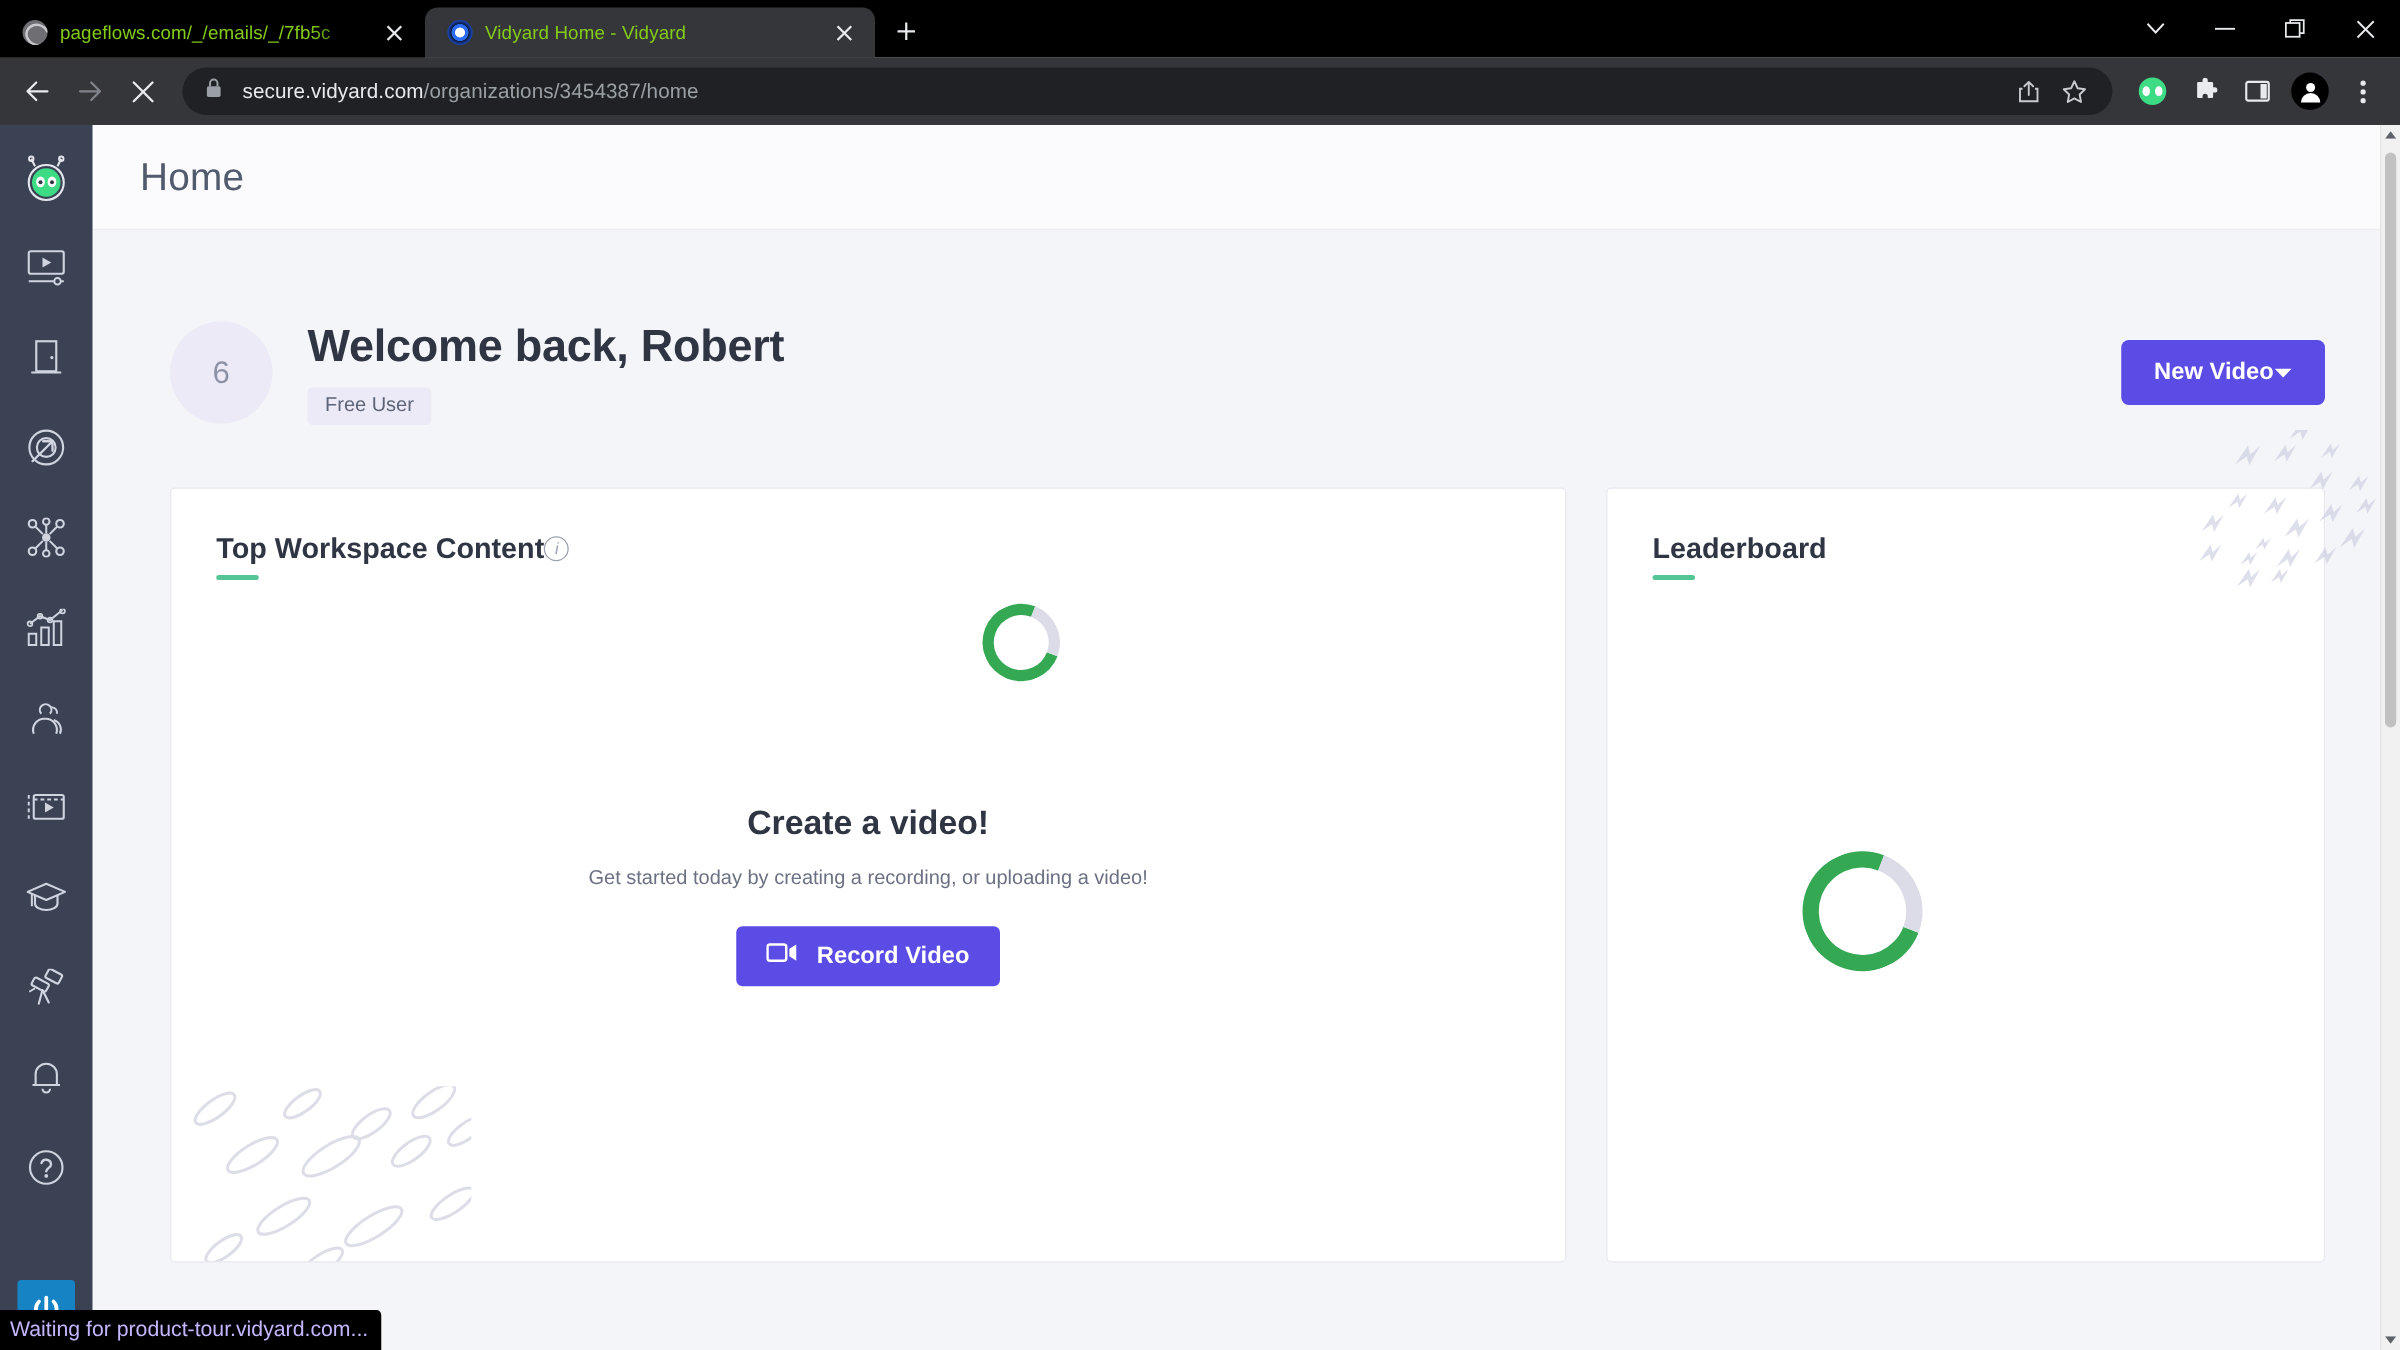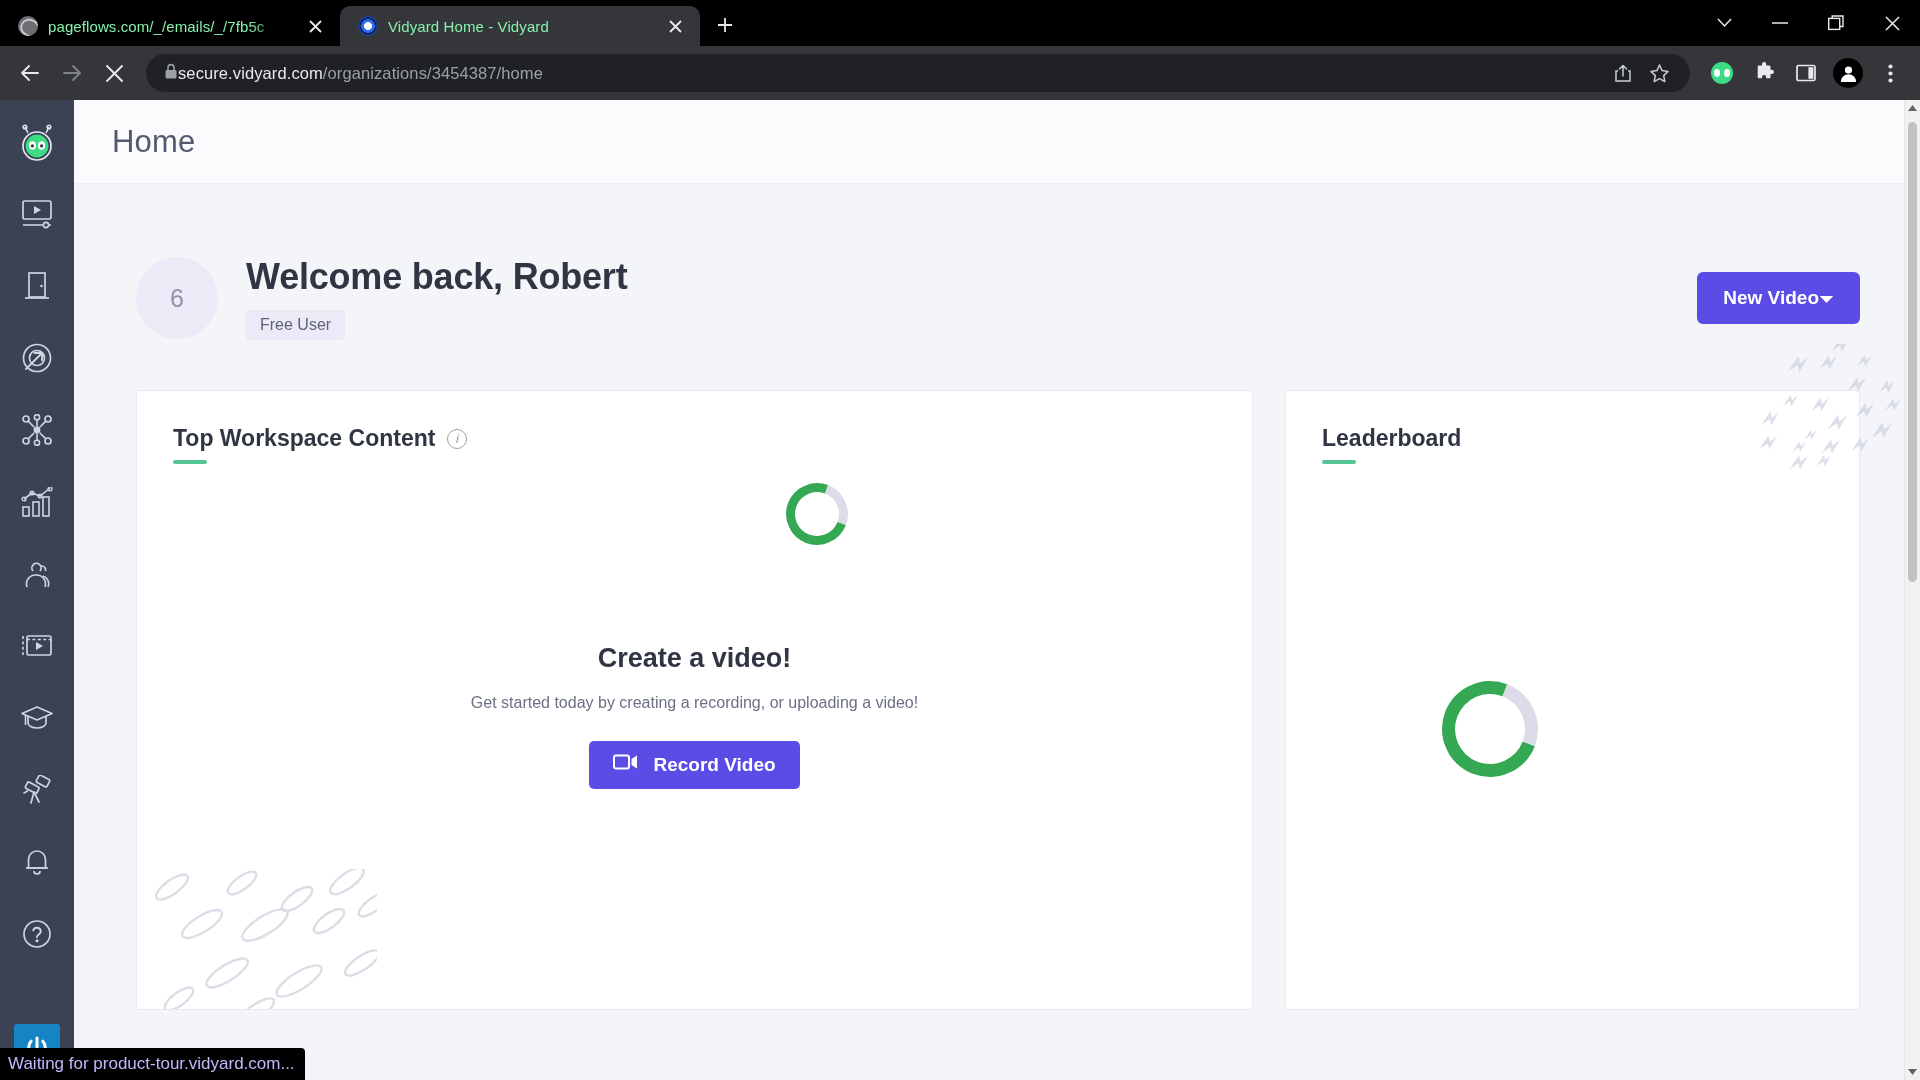--- a/index.html
+++ b/index.html
@@ -33,21 +33,21 @@
   }
   .fav-globe::before {
     content: ""; position: absolute; left: 2px; top: 3px; width: 16px; height: 14px;
     border-radius: 50%; border: 2px solid #c8c8cc; border-right-color: transparent;
     transform: rotate(25deg);
   }
   .fav-vid {
     background: radial-gradient(circle at 50% 50%, #ffffff 0%, #ffffff 26%, #2b6ef5 30%, #2b6ef5 46%, #0c1c3a 50%, #1d4fd8 74%, #0a1730 100%);
   }
   .tab-title {
-    font-size: 15px; color: #86efac; white-space: nowrap;
+    font-size: 15px; color: #84cc16; white-space: nowrap;
     overflow: hidden; flex: 1 1 auto; letter-spacing: .1px;
   }
   .tab.bg .tab-title {
     -webkit-mask-image: linear-gradient(to right, #000 0, #000 82%, transparent 100%);
             mask-image: linear-gradient(to right, #000 0, #000 82%, transparent 100%);
   }
   .tab-close {
     width: 26px; height: 26px; flex: 0 0 26px;
     display: flex; align-items: center; justify-content: center; border-radius: 50%;
   }
@@ -65,21 +65,21 @@
   .toolbar {
     height: 54px; background: #35363a; display: flex; align-items: center;
     padding: 0 10px; gap: 2px; flex: 0 0 54px;
   }
   .tb-btn {
     width: 40px; height: 40px; border-radius: 50%;
     display: flex; align-items: center; justify-content: center; flex: 0 0 40px;
   }
   .omnibox {
     flex: 1 1 auto; height: 38px; background: #202124; border-radius: 19px;
-    display: flex; align-items: center; gap: 0; padding: 0 14px 0 18px;
+    display: flex; align-items: center; gap: 16px; padding: 0 14px 0 18px;
     margin: 0 10px; min-width: 0;
   }
   .omni-url { font-size: 16.5px; color: #9aa0a6; white-space: nowrap; overflow: hidden; letter-spacing: .1px; }
   .omni-url b { color: #e8eaed; font-weight: 400; }
   .omni-actions { margin-left: auto; display: flex; align-items: center; gap: 2px; }
   .omni-ico { width: 34px; height: 34px; display: flex; align-items: center; justify-content: center; border-radius: 50%; }
   .tb-right { display: flex; align-items: center; gap: 2px; }
   .ext-vid {
     width: 22px; height: 22px; border-radius: 50%;
     background: #3ddc84; position: relative;
@@ -144,21 +144,21 @@
   }
 
   .cards { display: flex; gap: 32px; align-items: flex-start; }
   .card {
     background: #ffffff; border: 1px solid #e7e9ef; border-radius: 4px;
     position: relative; overflow: hidden;
   }
   .card.left { flex: 0 0 1117px; height: 620px; }
   .card.right { flex: 1 1 auto; height: 620px; text-align: right; }
   .card-head { padding: 34px 0 0 36px; }
-  .card-title { font-size: 23px; color: #2f3543; font-weight: 700; display: flex; align-items: center; gap: 12px; }
+  .card-title { font-size: 23px; color: #2f3543; font-weight: 700; display: flex; align-items: center; }
   .card-underline { width: 34px; height: 4px; background: #56c596; border-radius: 2px; margin-top: 8px; }
   .info-ico {
     width: 20px; height: 20px; border-radius: 50%; border: 1.6px solid #9aa0ad;
     color: #9aa0ad; font-size: 13px; font-style: italic;
     display: flex; align-items: center; justify-content: center; font-weight: 400;
   }
 
   .spinner { border-radius: 50%; }
   .spinner-sm {
     width: 62px; height: 62px;

